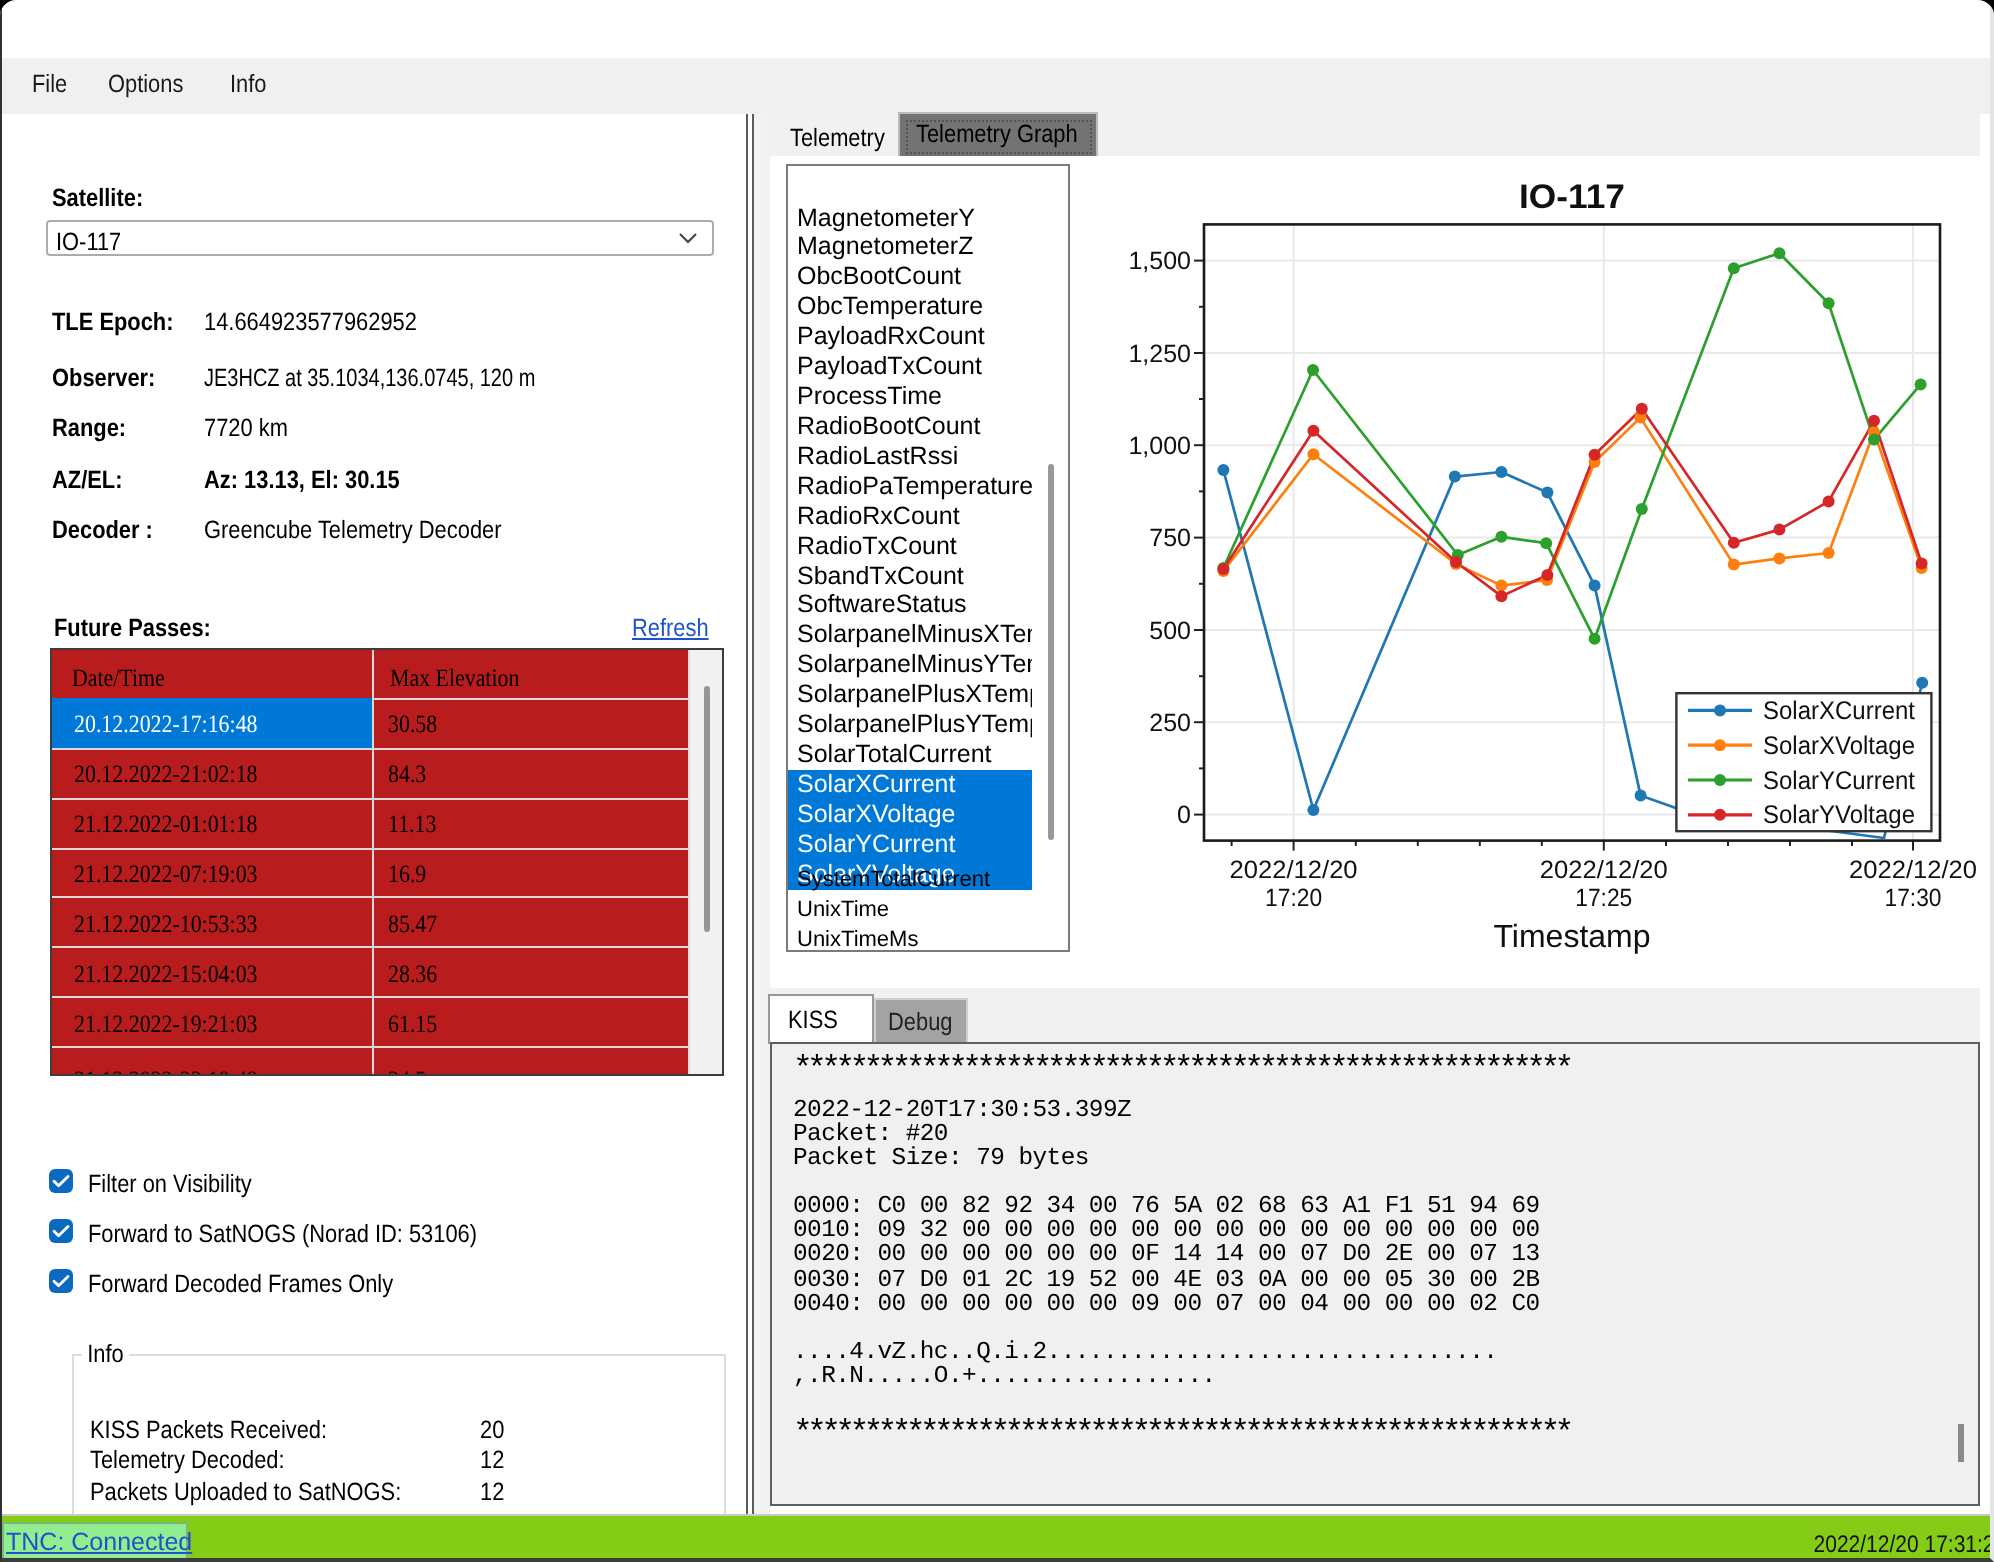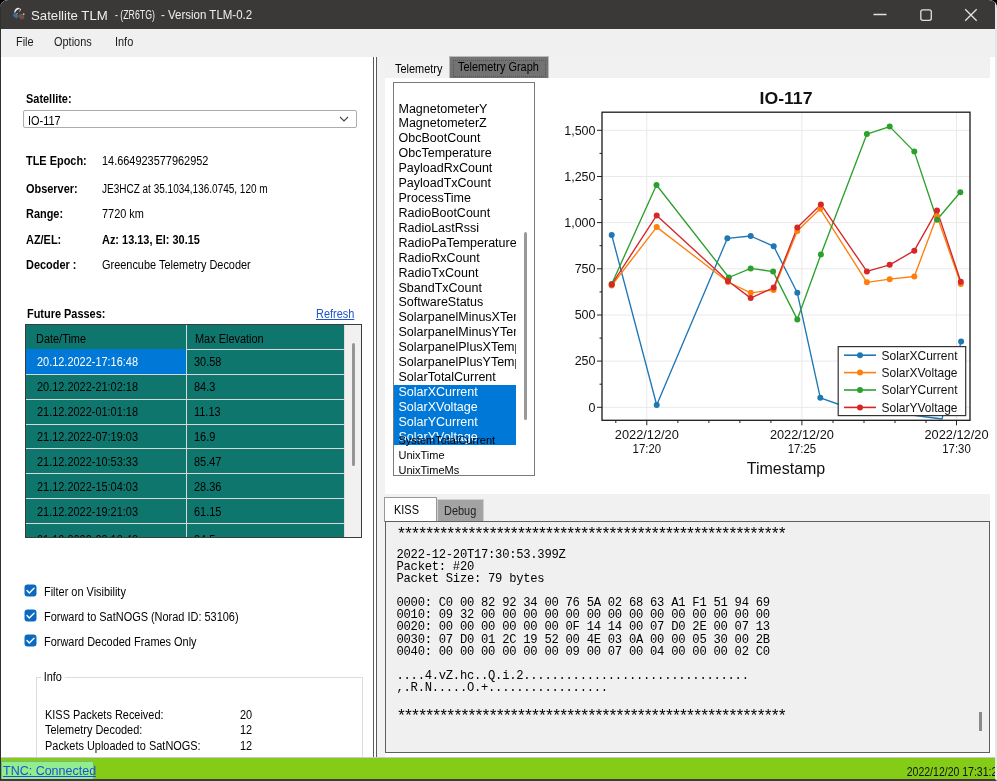--- a/index.html
+++ b/index.html
@@ -20,37 +20,20 @@
   .lbl{font-size:12.5px;color:#000;white-space:nowrap;}
   .sx{transform:scaleX(0.875);transform-origin:left;}
   .b{font-weight:bold;}
   #splitter{position:absolute;left:372.5px;top:57px;width:1.5px;height:700px;background:#5a5a5a;}
   #splitter2{position:absolute;left:375.5px;top:57px;width:1.5px;height:700px;background:#5a5a5a;}
 </style>
 </head>
 <body>
 <div id="win">
 
-  <div id="titlebar">
-    <svg class="abs" style="left:12px;top:7px" width="15" height="15" viewBox="0 0 15 15">
-      <path d="M2.5 6.5 A4.2 4.2 0 0 1 8.2 1.2 L4.5 3.4 Z" fill="#e8e8e8"></path>
-      <path d="M2.2 6.8 A4.6 4.6 0 0 0 7.8 1.0 L9.2 2.8 4.2 8.2 Z" fill="#dfe3e8"></path>
-      <rect x="1" y="7" width="5" height="3.4" rx="0.6" transform="rotate(40 3.5 8.7)" fill="#3d6d9e"></rect>
-      <ellipse cx="9.3" cy="9.6" rx="3.1" ry="2.4" transform="rotate(35 9.3 9.6)" fill="#6e4f41"></ellipse>
-      <circle cx="11.6" cy="7.2" r="1" fill="#caa"></circle>
-    </svg>
-    <span class="abs" style="left:31px;top:7.5px;font-size:13.2px;color:#efeeee;white-space:nowrap;">Satellite TLM</span>
-      <span class="abs" style="left:114.5px;top:8px;font-size:12.5px;color:#efeeee;white-space:nowrap;transform:scaleX(0.70);transform-origin:left;">- (ZR6TG)</span>
-      <span class="abs" style="left:160.5px;top:8px;font-size:12.5px;color:#efeeee;white-space:nowrap;transform:scaleX(0.92);transform-origin:left;">- Version TLM-0.2</span>
-    <svg class="abs" style="left:869px;top:0px" width="128" height="29" viewBox="0 0 128 29">
-      <line x1="4.5" y1="14.5" x2="17.5" y2="14.5" stroke="#e4e1de" stroke-width="1.3"></line>
-      <rect x="51.8" y="9.8" width="10.5" height="10.5" rx="2" fill="none" stroke="#e4e1de" stroke-width="1.3"></rect>
-      <path d="M96.2 9.2 L107.7 20.7 M107.7 9.2 L96.2 20.7" stroke="#e4e1de" stroke-width="1.3"></path>
-    </svg>
-  </div>
 
   <div id="menubar">
     <span class="menuitem sx" style="left:16px">File</span>
     <span class="menuitem sx" style="left:54px">Options</span>
     <span class="menuitem sx" style="left:115px">Info</span>
   </div>
 
   <div id="leftpanel" class="abs" style="left:2px;top:57px;width:371px;height:700px;background:#fff;">
 
     <span class="abs lbl b sx" style="left:24px;top:35px;">Satellite:</span>
@@ -67,21 +50,21 @@
     <span class="abs lbl b sx" style="left:24px;top:150px;">Range:</span>
     <span class="abs lbl sx" style="left:100px;top:150px;">7720 km</span>
     <span class="abs lbl b sx" style="left:24px;top:176px;">AZ/EL:</span>
     <span class="abs lbl b sx" style="left:100px;top:176px;">Az: 13.13, El: 30.15</span>
     <span class="abs lbl b sx" style="left:24px;top:201px;">Decoder :</span>
     <span class="abs lbl sx" style="left:100px;top:201px;">Greencube Telemetry Decoder</span>
 
     <span class="abs lbl b sx" style="left:24.5px;top:249.5px;">Future Passes:</span>
     <span class="abs sx" style="left:314px;top:249.5px;font-size:12.5px;color:#2052cc;text-decoration:underline;">Refresh</span>
 
-    <div class="abs" style="left:23px;top:267px;width:334.5px;height:212px;border:1.5px solid #3c3c3c;background:#0f766e;overflow:hidden;">
+    <div class="abs" style="left:23px;top:267px;width:334.5px;height:212px;border:1.5px solid #3c3c3c;background:#b91c1c;overflow:hidden;font-family:Liberation Serif, serif;">
 
       <span class="abs lbl sx" style="left:9.5px;top:7px;">Date/Time</span>
       <span class="abs lbl sx" style="left:168.5px;top:7px;">Max Elevation</span>
       <div class="abs" style="left:0;top:23.8px;width:334px;height:1px;background:#d9d9d9;"></div>
 
       <div class="abs" style="left:159.5px;top:0;width:1px;height:212px;background:#d9d9d9;"></div>
 
       <div class="abs" style="left:0px;top:24.3px;width:159.5px;height:24.4px;background:#0078D7;"></div>
       <span class="abs sx" style="left:10.5px;top:30px;font-size:12.5px;color:#fff;white-space:nowrap;">20.12.2022-17:16:48</span>
       <span class="abs lbl sx" style="left:168px;top:30px;">30.58</span>

